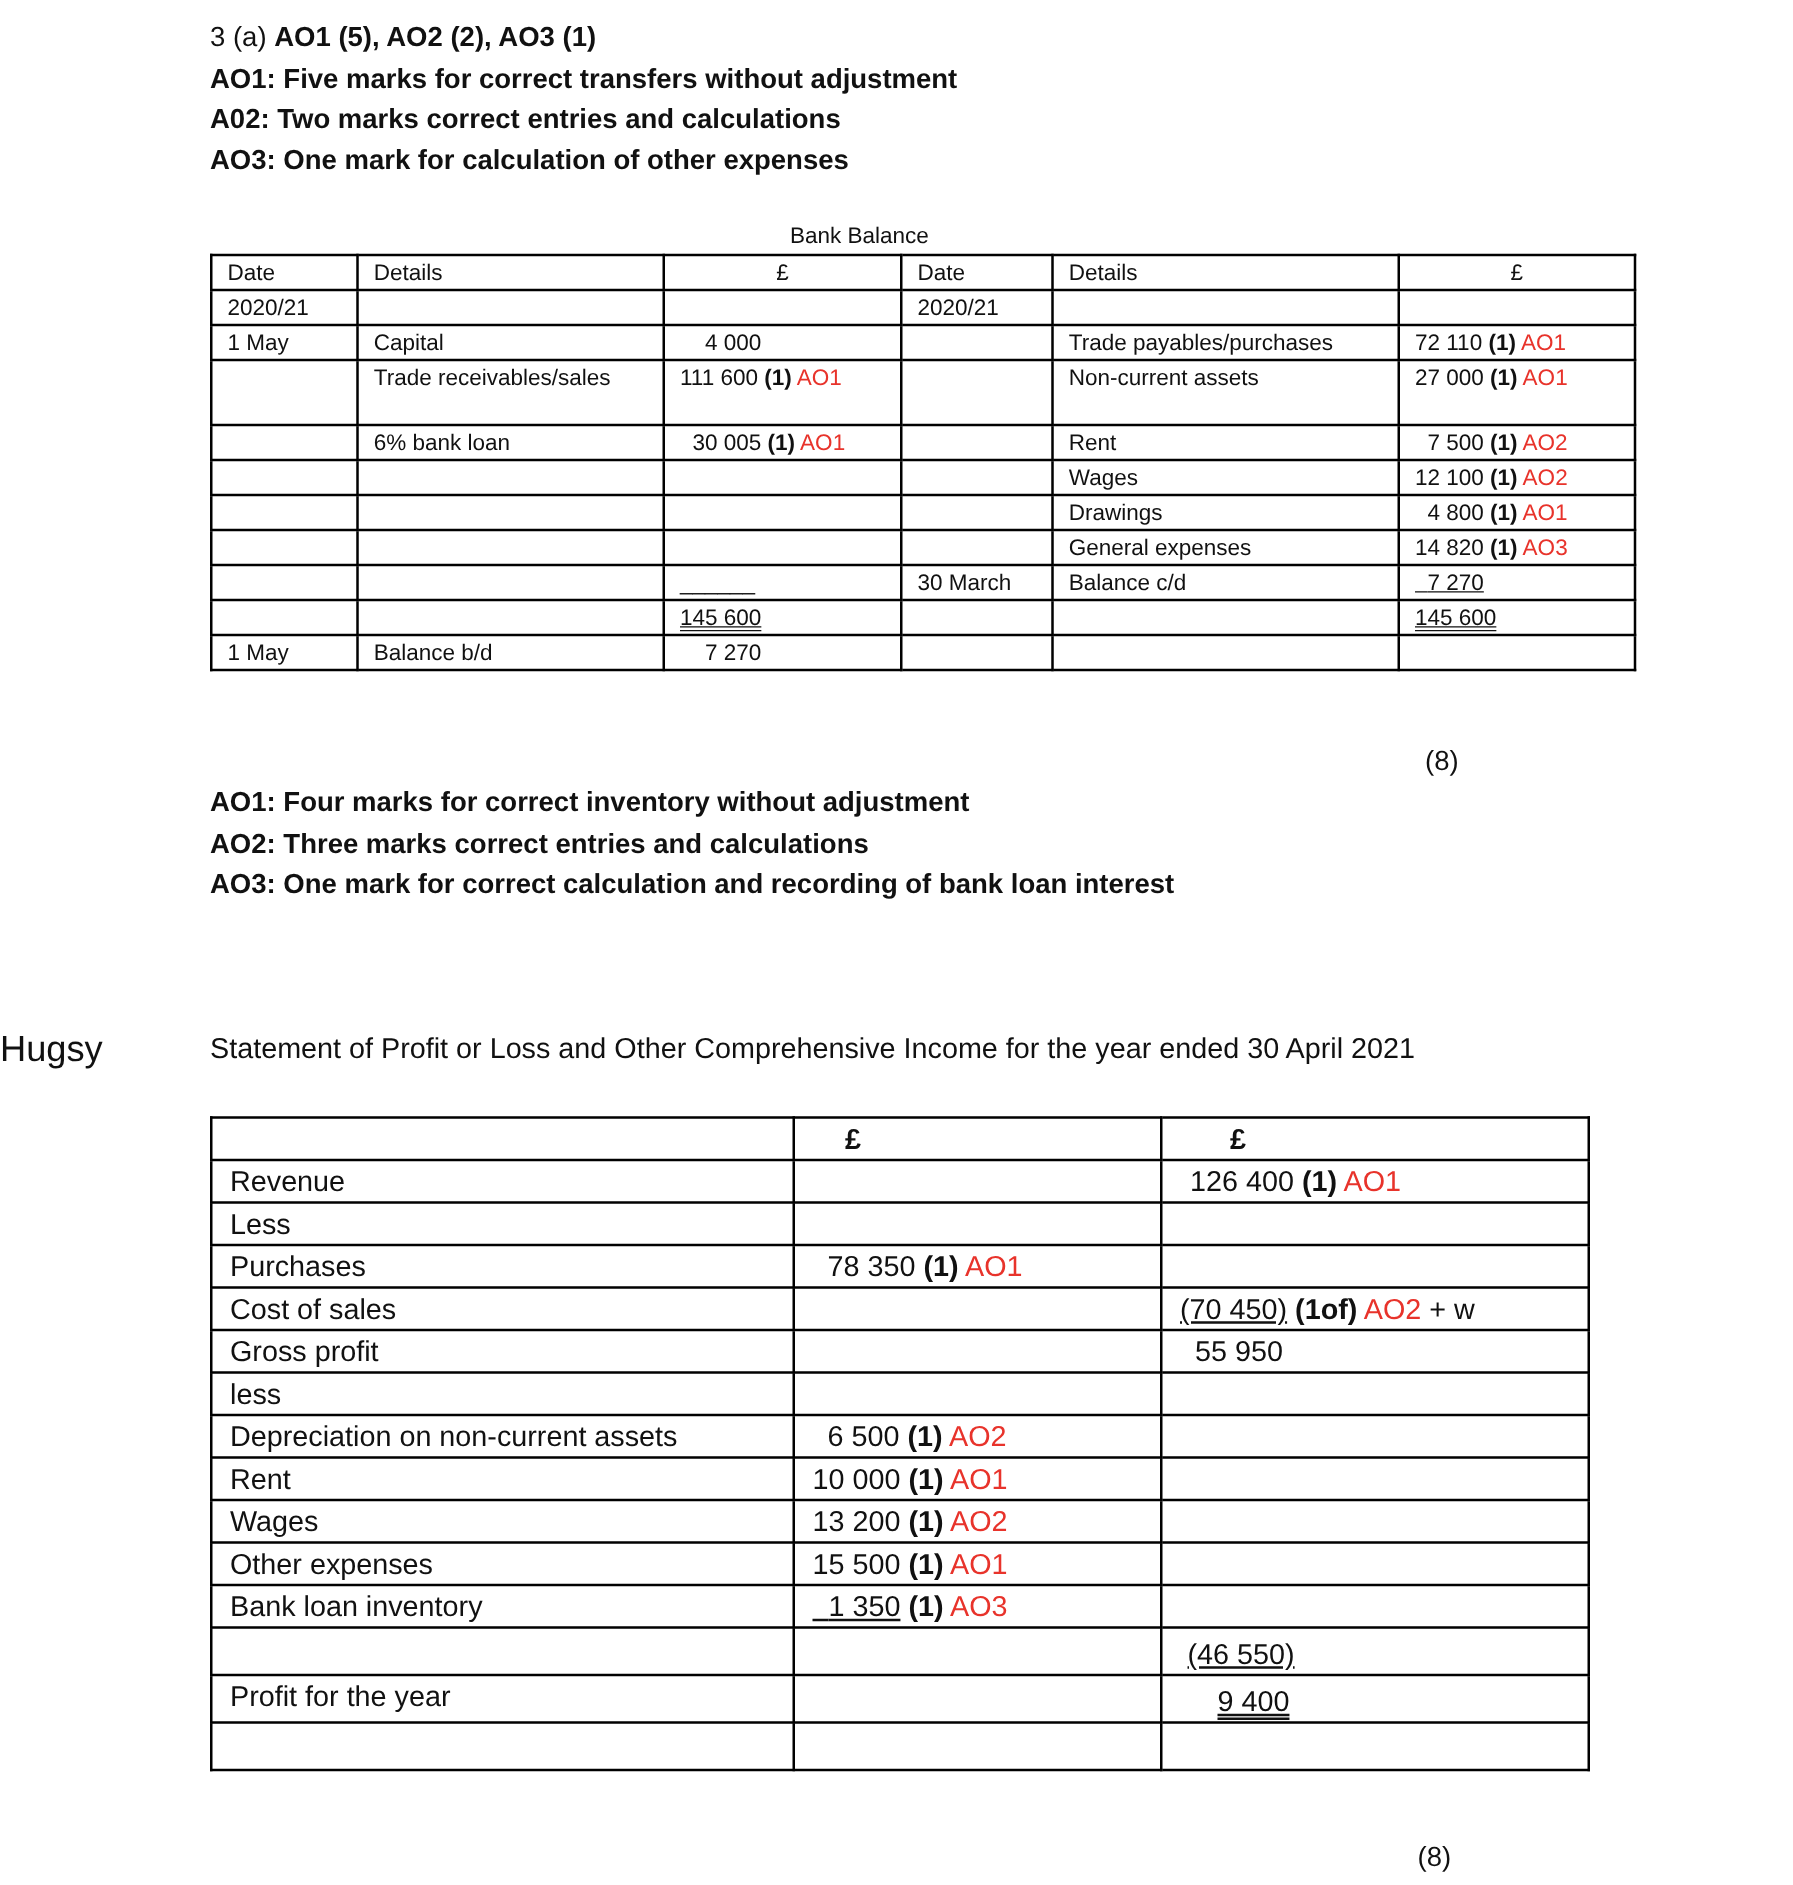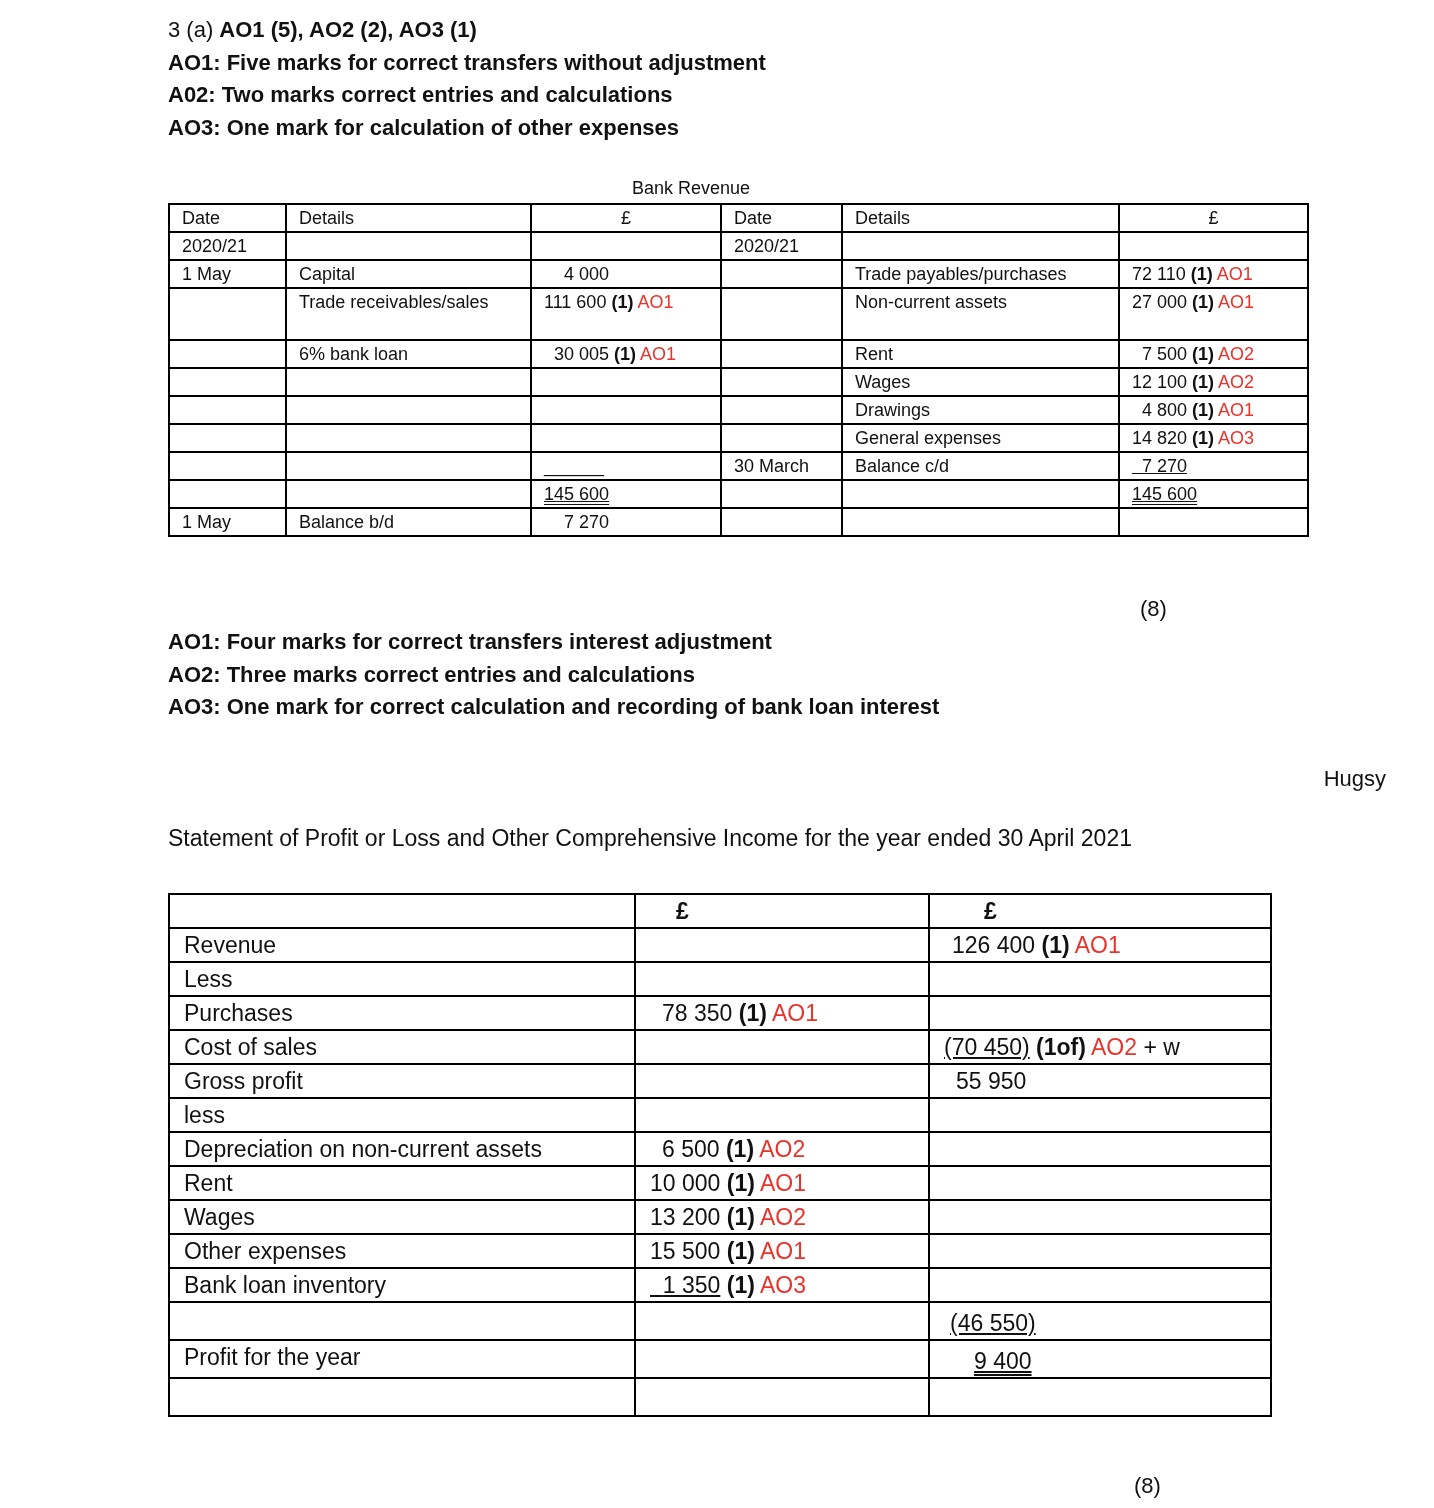--- a/index.html
+++ b/index.html
@@ -24,40 +24,40 @@
   #bank-table td.center { text-align: center; }
 
   .u { text-decoration: underline; }
   .uu { text-decoration: underline double; }
   .sp { white-space: pre; }
 
   .marks-total { position: absolute; font-size: 22px; }
   #marks-a { left: 1140px; top: 596px; }
   #marks-b { left: 1134px; top: 1473px; }
 
-  #company-name { position: absolute; left: 0; width: 1386px; text-align: right; top: 766px; font-size: 22px; }
+  #company-name { position: absolute; left: 0; width: 1386px; text-align: left; top: 824px; font-size: 29px; }
   #statement-title { position: absolute; left: 168px; top: 825px; font-size: 23px; white-space: nowrap; }
 
   #pl-table { left: 168px; top: 893px; width: 1102px; font-size: 23px; }
   #pl-table td { border: 2px solid #000; padding: 0 14px; line-height: 32px; height: 32px; white-space: nowrap; vertical-align: top; }
   #pl-table td.hdr { font-weight: bold; padding-left: 40px; }
   #pl-table td.hdr2 { font-weight: bold; padding-left: 54px; }
   #pl-table td.tall { height: 36px; }
 </style>
 </head>
 <body>
 
 <div class="heading-block" id="part-a-heading">
   <div class="line"><span>3 (a) </span><span class="b">AO1 (5), AO2 (2), AO3 (1)</span></div>
   <div class="line b">AO1: Five marks for correct transfers without adjustment</div>
   <div class="line b">A02: Two marks correct entries and calculations</div>
   <div class="line b">AO3: One mark for calculation of other expenses</div>
 </div>
 
-<div class="caption" id="bank-title">Bank Revenue</div>
+<div class="caption" id="bank-title">Bank Balance</div>
 
 <table id="bank-table">
   <colgroup>
     <col style="width:117px">
       <col style="width:245px">
       <col style="width:190px">
     <col style="width:121px">
       <col style="width:277px">
       <col style="width:189px">
   </colgroup>
@@ -149,21 +149,21 @@
     <td></td>
         <td></td>
         <td></td>
   </tr>
 </tbody>
   </table>
 
 <div class="marks-total" id="marks-a">(8)</div>
 
 <div class="heading-block" id="part-b-heading">
-  <div class="line b">AO1: Four marks for correct transfers interest adjustment</div>
+  <div class="line b">AO1: Four marks for correct inventory without adjustment</div>
   <div class="line b">AO2: Three marks correct entries and calculations</div>
   <div class="line b">AO3: One mark for correct calculation and recording of bank loan interest</div>
 </div>
 
 <div id="company-name">Hugsy</div>
 <div id="statement-title">Statement of Profit or Loss and Other Comprehensive Income for the year ended 30 April 2021</div>
 
 <table id="pl-table">
   <colgroup>
       <col style="width:466px">

